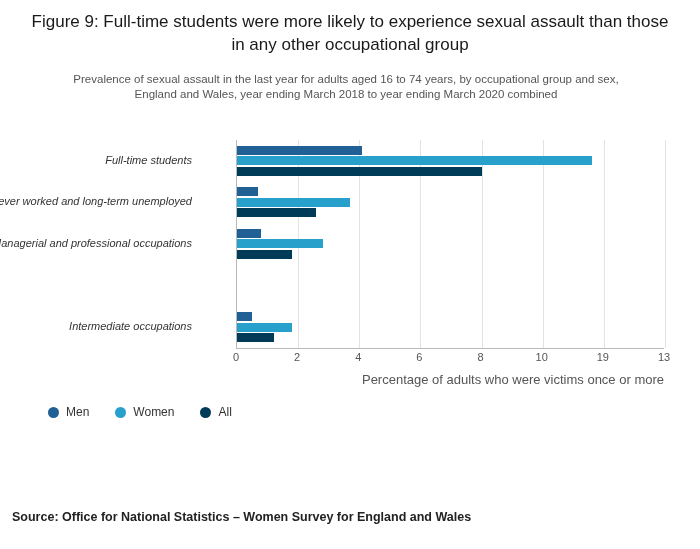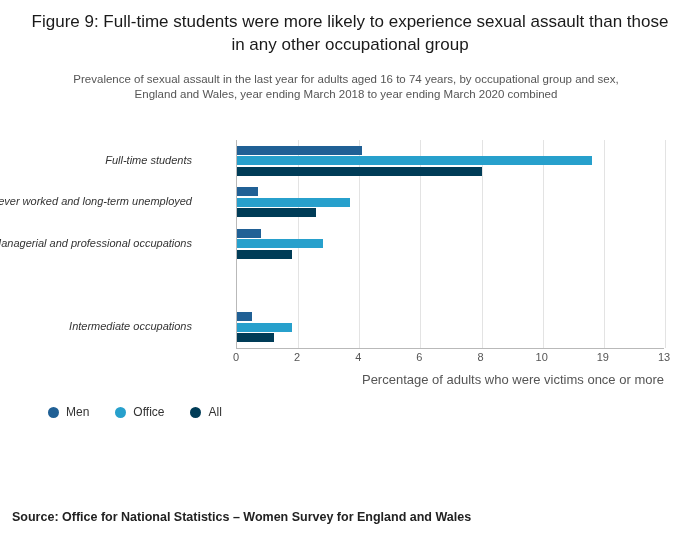--- a/index.html
+++ b/index.html
@@ -202,21 +202,21 @@
     <div class="xaxis-title">Percentage of adults who were victims once or more</div>
   </div>
 
   <div class="legend" id="legend">
       <div class="legend-item">
         <span class="legend-dot" style="background: rgb(32, 96, 149);"></span>
         <span>Men</span>
       </div>
       <div class="legend-item">
         <span class="legend-dot" style="background: rgb(39, 160, 204);"></span>
-        <span>Office</span>
+        <span>Women</span>
       </div>
       <div class="legend-item">
         <span class="legend-dot" style="background: rgb(0, 60, 87);"></span>
         <span>All</span>
       </div>
     </div>
 
   <div class="source">Source: Office for National Statistics – Women Survey for England and Wales</div>
 
 </div>

